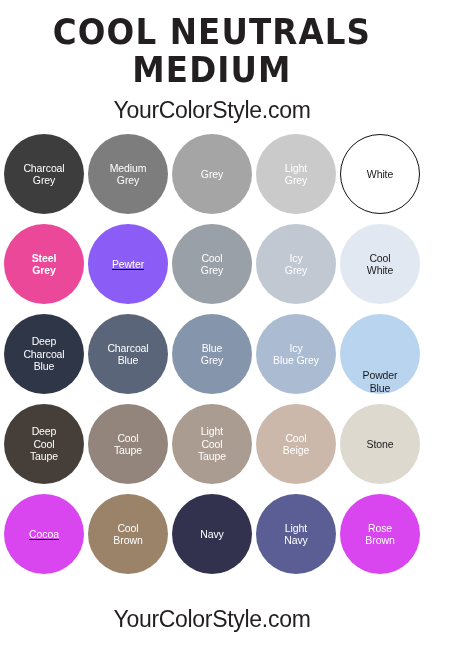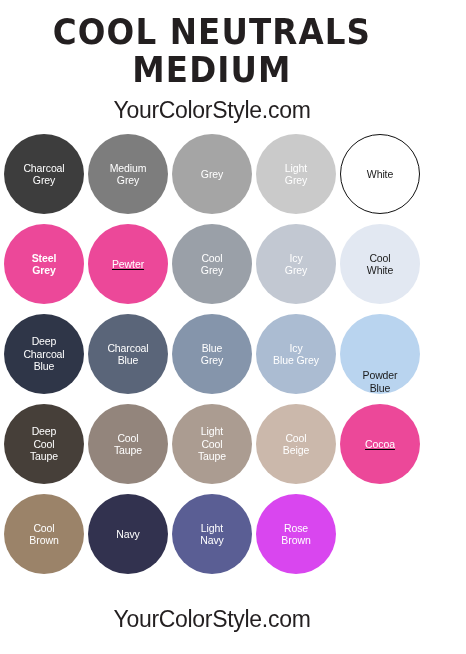--- a/index.html
+++ b/index.html
@@ -126,21 +126,21 @@
         <div class="swatch-label light">Light
 Grey</div>
       </div>
       <div class="swatch" style="background: rgb(255, 255, 255); border: 1.5px solid rgb(17, 17, 17);">
         <div class="swatch-label dark">White</div>
       </div>
       <div class="swatch" style="background: #ec4899; font-weight: bold;">
         <div class="swatch-label light">Steel
 Grey</div>
       </div>
-      <div class="swatch" style="background: #ec4899; text-decoration: underline;">
+      <div class="swatch" style="background: #8b5cf6; text-decoration: underline;">
         <div class="swatch-label light">Pewter</div>
       </div>
       <div class="swatch" style="background: rgb(154, 160, 168);">
         <div class="swatch-label light">Cool
 Grey</div>
       </div>
       <div class="swatch" style="background: rgb(194, 200, 210);">
         <div class="swatch-label light">Icy
 Grey</div>
       </div>
@@ -180,21 +180,24 @@
       </div>
       <div class="swatch" style="background: rgb(171, 156, 145);">
         <div class="swatch-label light">Light
 Cool
 Taupe</div>
       </div>
       <div class="swatch" style="background: rgb(203, 184, 171);">
         <div class="swatch-label light">Cool
 Beige</div>
       </div>
-      <div class="swatch" style="background: #ec4899; text-decoration: underline;">
+      <div class="swatch" style="background: rgb(222, 217, 207);">
+        <div class="swatch-label dark">Stone</div>
+      </div>
+      <div class="swatch" style="background: #d946ef; text-decoration: underline;">
         <div class="swatch-label light">Cocoa</div>
       </div>
       <div class="swatch" style="background: rgb(155, 131, 105);">
         <div class="swatch-label light">Cool
 Brown</div>
       </div>
       <div class="swatch" style="background: rgb(50, 50, 79);">
         <div class="swatch-label light">Navy</div>
       </div>
       <div class="swatch" style="background: rgb(90, 94, 148);">

